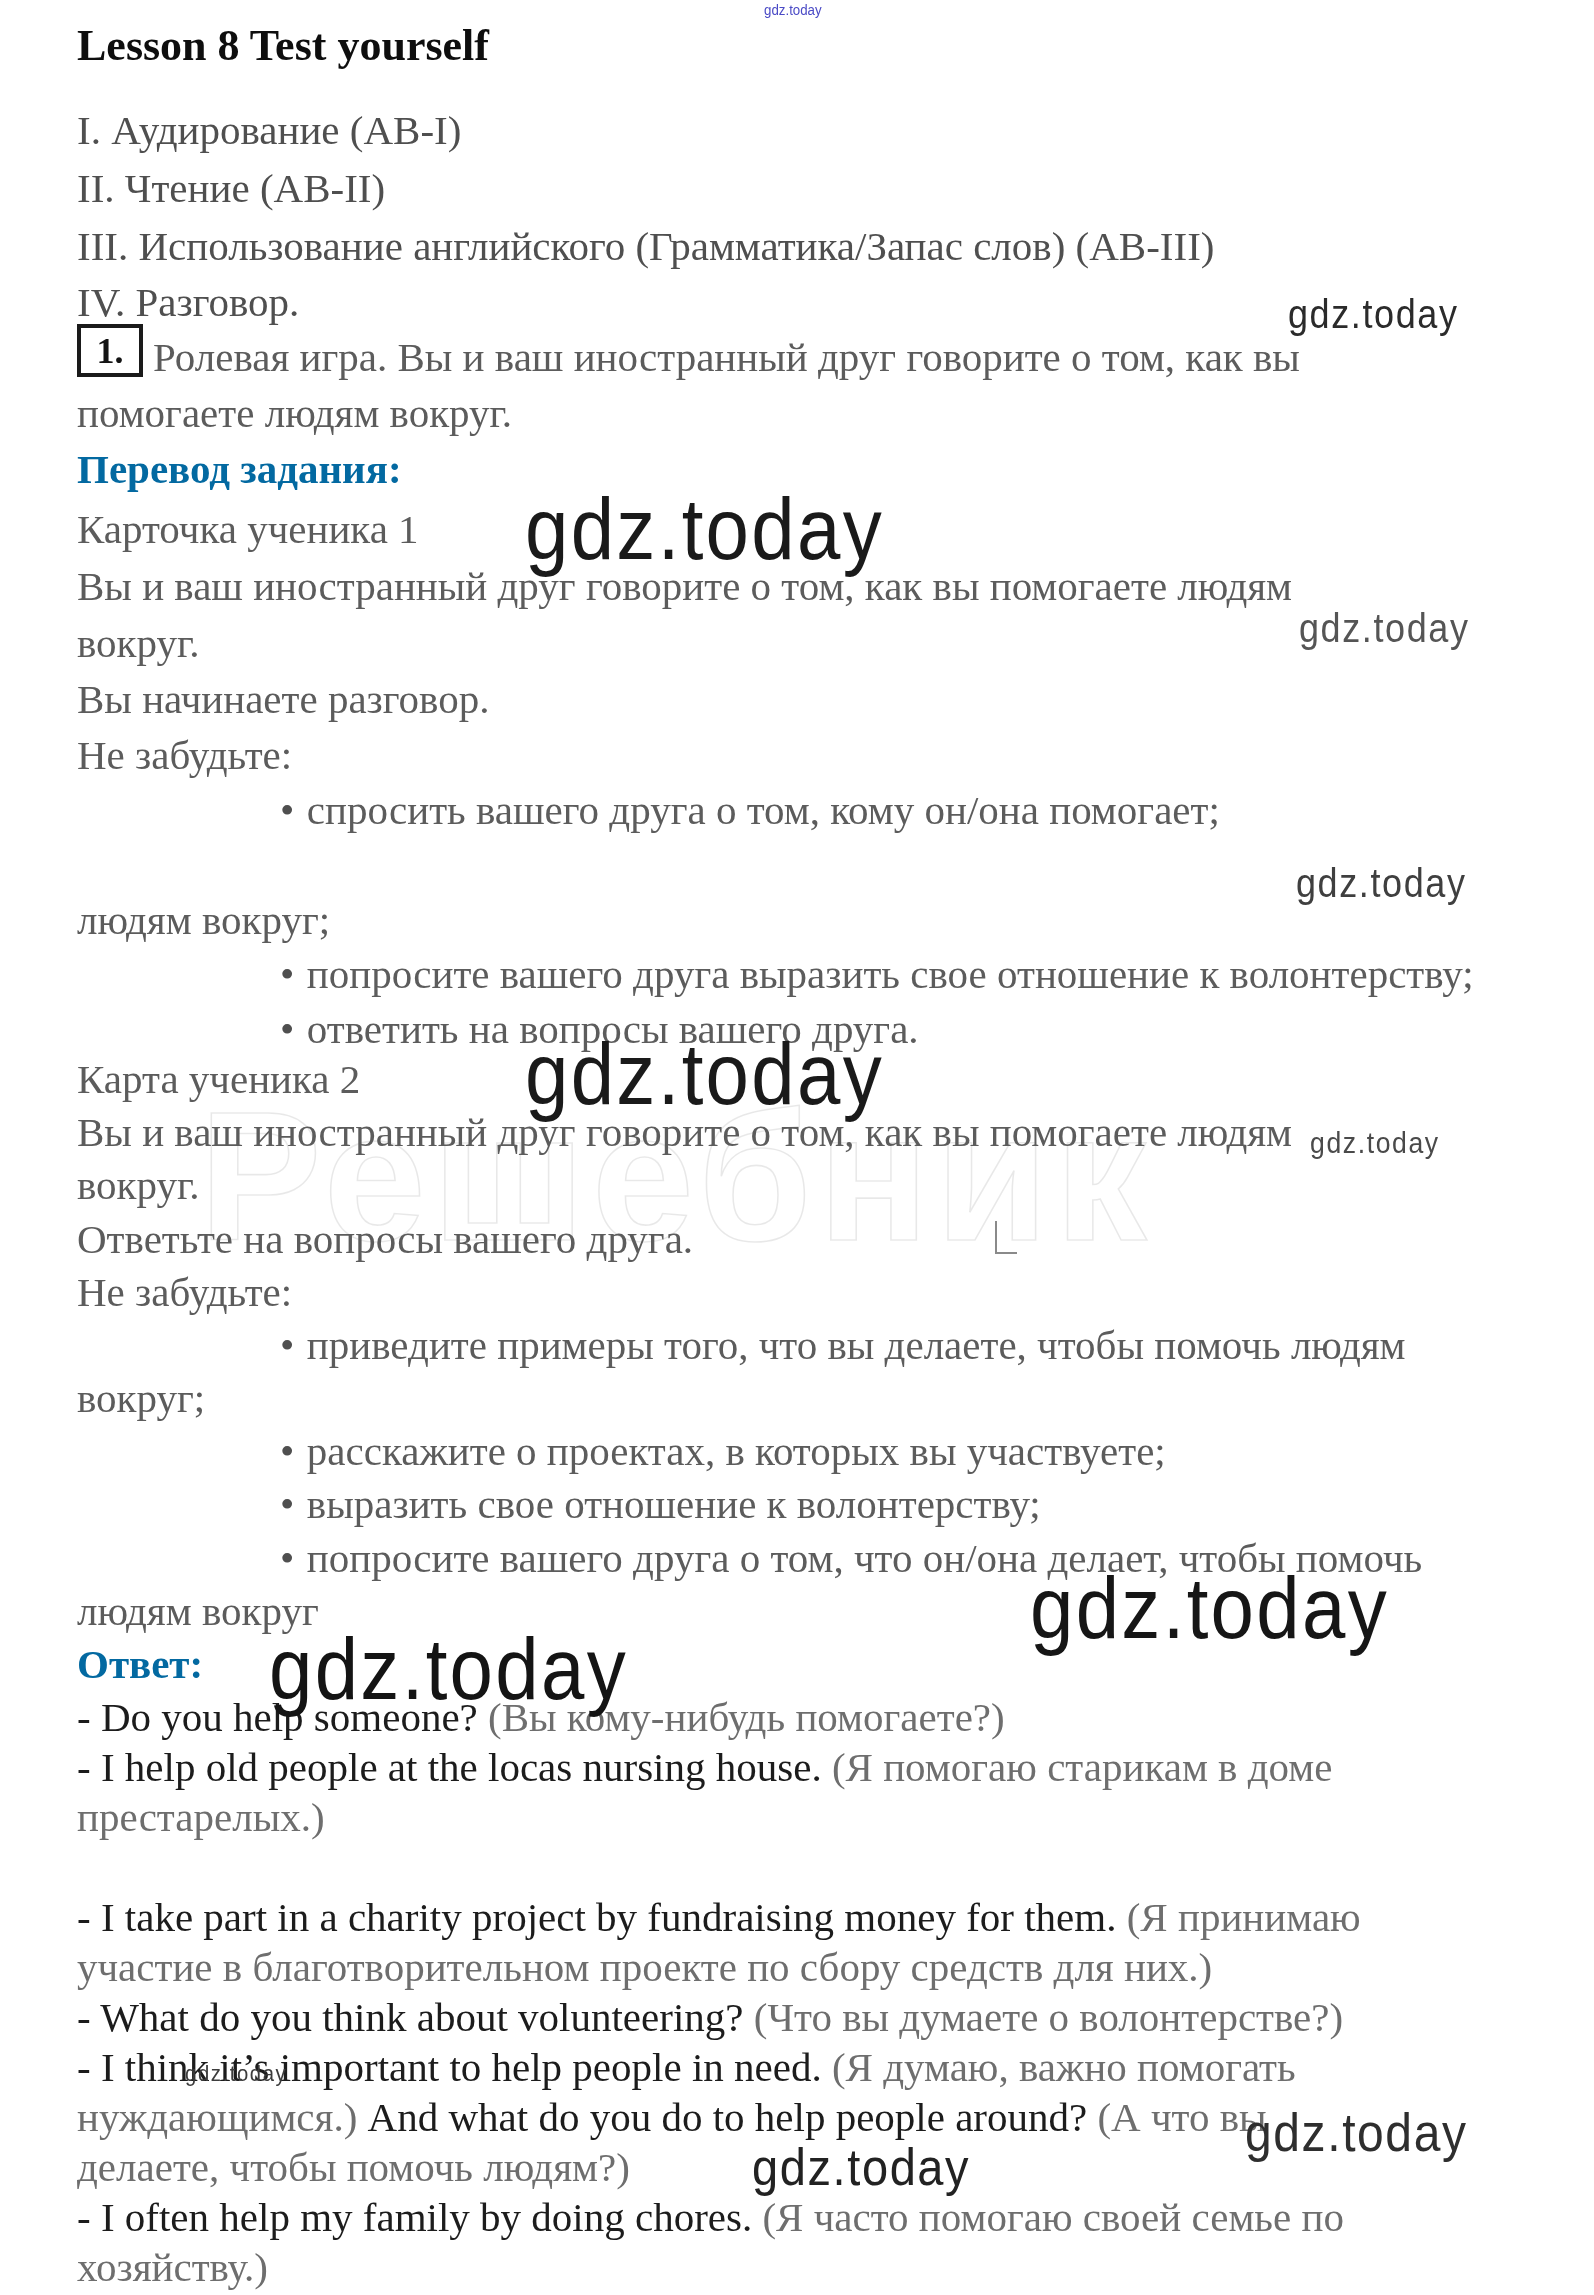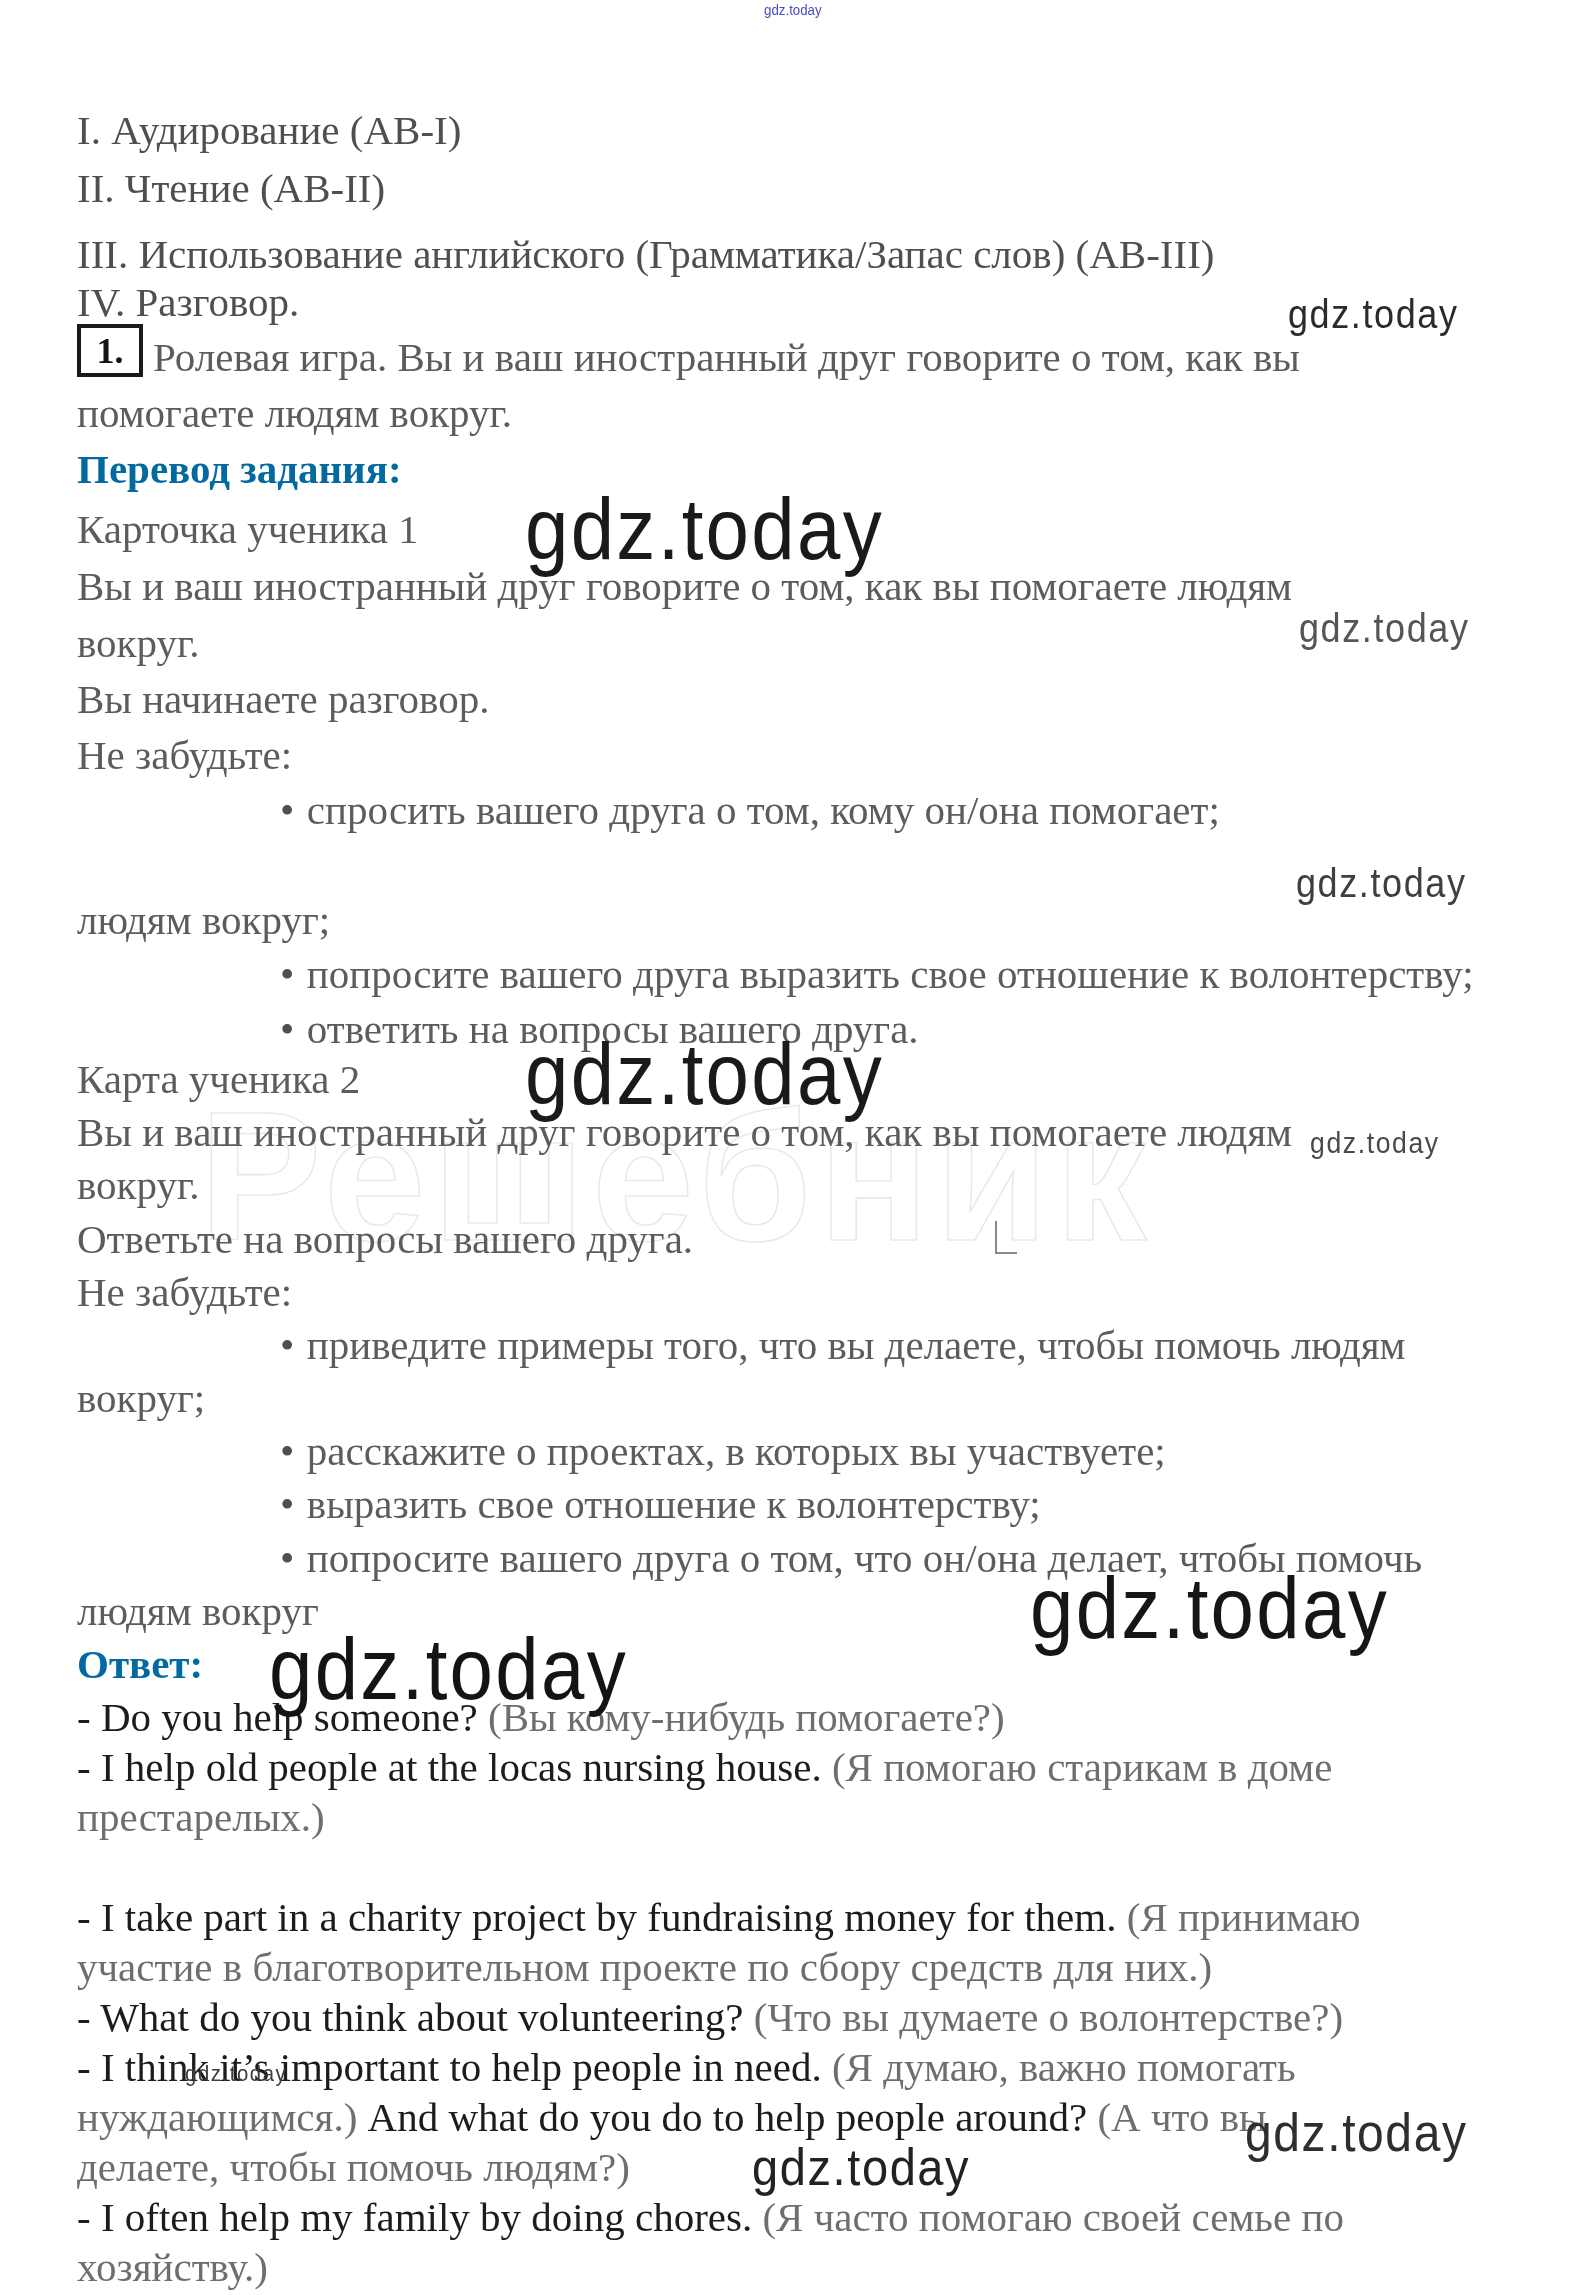--- a/index.html
+++ b/index.html
@@ -23,24 +23,25 @@
   .corner-mark{position:absolute;left:995px;top:1221px;width:20.3px;height:31px;
                border-left:2.3px solid #8a8a8a;border-bottom:2.3px solid #8a8a8a;}
 </style>
 </head>
 <body>
 
 <div id="page">
 
   <div class="faint-wm" style="left:199px;top:1070px;">Решебник</div>
 
+  <div class="title" style="left:77px;top:20.3px;">Lesson 8 Test yourself</div>
 
   <div class="line" style="left:77px;top:108px;color:#4f4f4f;">I. Аудирование (АВ-I)</div>
   <div class="line" style="left:77px;top:166px;color:#4f4f4f;">II. Чтение (АВ-II)</div>
-  <div class="line" style="left:77px;top:232px;color:#4f4f4f;">III. Использование английского (Грамматика/Запас слов) (АВ-III)</div>
+  <div class="line" style="left:77px;top:224px;color:#4f4f4f;">III. Использование английского (Грамматика/Запас слов) (АВ-III)</div>
   <div class="line" style="left:77px;top:280px;color:#4f4f4f;">IV. Разговор.</div>
 
   <div class="num-box">1.</div>
   <div class="line" style="left:153px;top:335px;">Ролевая игра. Вы и ваш иностранный друг говорите о том, как вы</div>
   <div class="line" style="left:77px;top:391px;">помогаете людям вокруг.</div>
   <div class="line boldline" style="left:77px;top:447px;">Перевод задания:</div>
 
   <div class="line" style="left:77px;top:507px;">Карточка ученика 1</div>
   <div class="line" style="left:77px;top:564px;">Вы и ваш иностранный друг говорите о том, как вы помогаете людям</div>
   <div class="line" style="left:77px;top:621px;">вокруг.</div>

